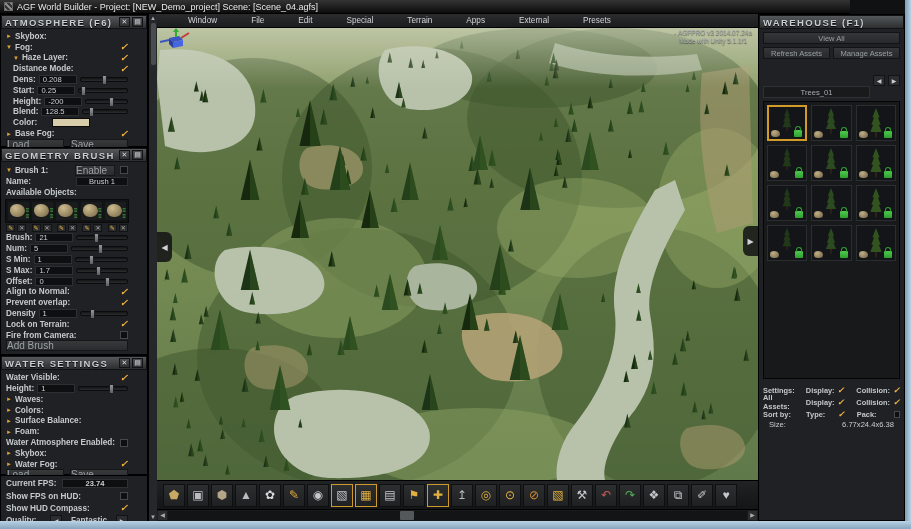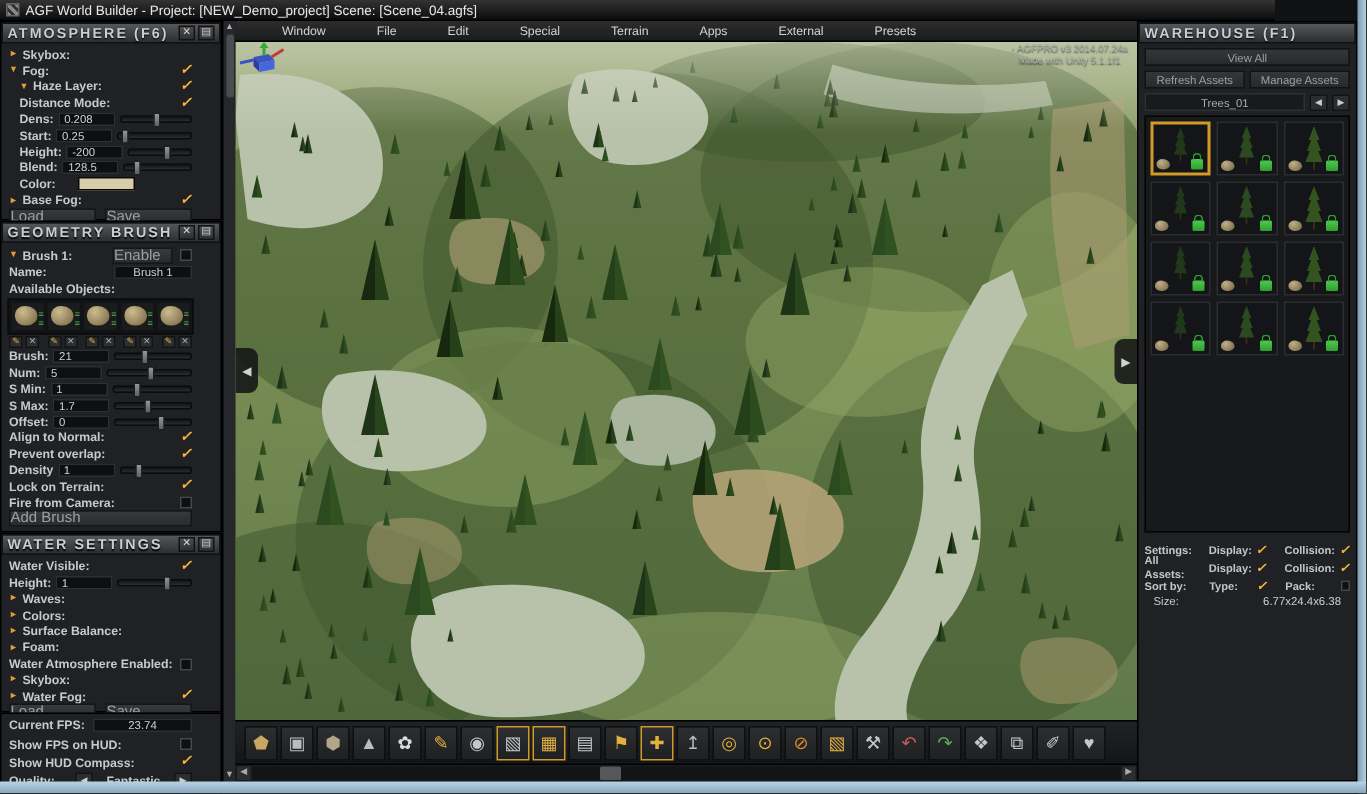--- a/index.html
+++ b/index.html
@@ -70,21 +70,21 @@
   #hscroll .ar{width:9px;height:9px;background:#2b2d2f;color:#aaa;font-size:6px;line-height:8px;text-align:center;flex:none;}
   #hscroll .track{position:relative;flex:1;height:9px;background:#131415;}
   #hscroll .thumb{position:absolute;left:40%;top:0;width:14px;height:9px;background:#55585b;border-radius:1px;}
 
   
   #wh{position:absolute;left:758px;top:14px;width:147px;height:507px;background:#202124;border:1px solid #000;display:flex;flex-direction:column;}
   #wh .body{padding:3px 4px;display:flex;flex-direction:column;flex:1;}
   .wbtnrow{display:flex;gap:3px;margin-bottom:3px;}
   .wbtn{flex:1;background:linear-gradient(#34363a,#27292c);border:1px solid #121314;color:#9aa0a3;font-size:7.6px;height:12px;line-height:11px;text-align:center;}
   .packrow{display:flex;gap:3px;margin-bottom:3px;align-items:center;}
-  .packsel{flex:1;background:#191a1c;border:1px solid #2e3033;color:#a8adb0;font-size:7.6px;height:12px;line-height:11px;text-align:center;}
+  .packsel{flex:1;background:#191a1c;border:1px solid #2e3033;color:#a8adb0;font-size:7.6px;height:12px;line-height:11px;text-align:center;margin-top:24px;}
   .pnav{width:12px;height:11px;background:#2b2d2f;border:1px solid #121314;color:#c9cdd0;font-size:6px;line-height:10px;text-align:center;}
   #assetlist{background:#18191b;border:1px solid #050506;height:278px;padding:3px;display:grid;grid-template-columns:repeat(3,1fr);grid-auto-rows:36px;gap:4px;align-content:start;}
   .cell{position:relative;background:#141518;border:1px solid #2b2d30;}
   .cell.sel{border:2px solid #d29a28;}
   .cell .tico{position:absolute;left:50%;top:1px;transform:translateX(-50%);}
   .cell .rk{position:absolute;left:2px;bottom:2px;width:9px;height:7px;border-radius:50% 60% 50% 50%;background:radial-gradient(circle at 35% 30%,#c0ae85,#6f6244);}
   .lock{position:absolute;right:3px;bottom:2px;width:8px;height:7px;background:linear-gradient(#4ecb4e,#2f9e2f);border-radius:1px;}
   .lock::before{content:"";position:absolute;left:1px;top:-4px;width:4px;height:4px;border:1.4px solid #2f9e2f;border-bottom:none;border-radius:3px 3px 0 0;}
   .wfoot{display:flex;align-items:center;font-size:7.4px;color:#c3c7c9;height:12px;gap:2px;}
   .wfoot b{font-weight:bold;}
@@ -357,21 +357,21 @@
             <span class="pbtn">Load Settings</span>
             <span class="pbtn">Save Settings</span>
           </div>
         </div>
       </div>
 
       <div class="panel" style="flex:1;">
         <div class="body" style="gap:1.5px;">
           <div class="row">
               <span class="lbl">Current FPS:</span>
-              <span class="vbox" style="margin-left:auto;width:66px;text-align:center;">23.74</span>
+              <span class="vbox" style="margin-left:auto;width:66px;text-align:center;font-weight:bold;">23.74</span>
             </div>
           <div class="row">
               <span class="lbl">Show FPS on HUD:</span>
               <span class="cb"></span>
             </div>
           <div class="row">
               <span class="lbl">Show HUD Compass:</span>
               <span class="ck">✓</span>
             </div>
           <div class="row">

